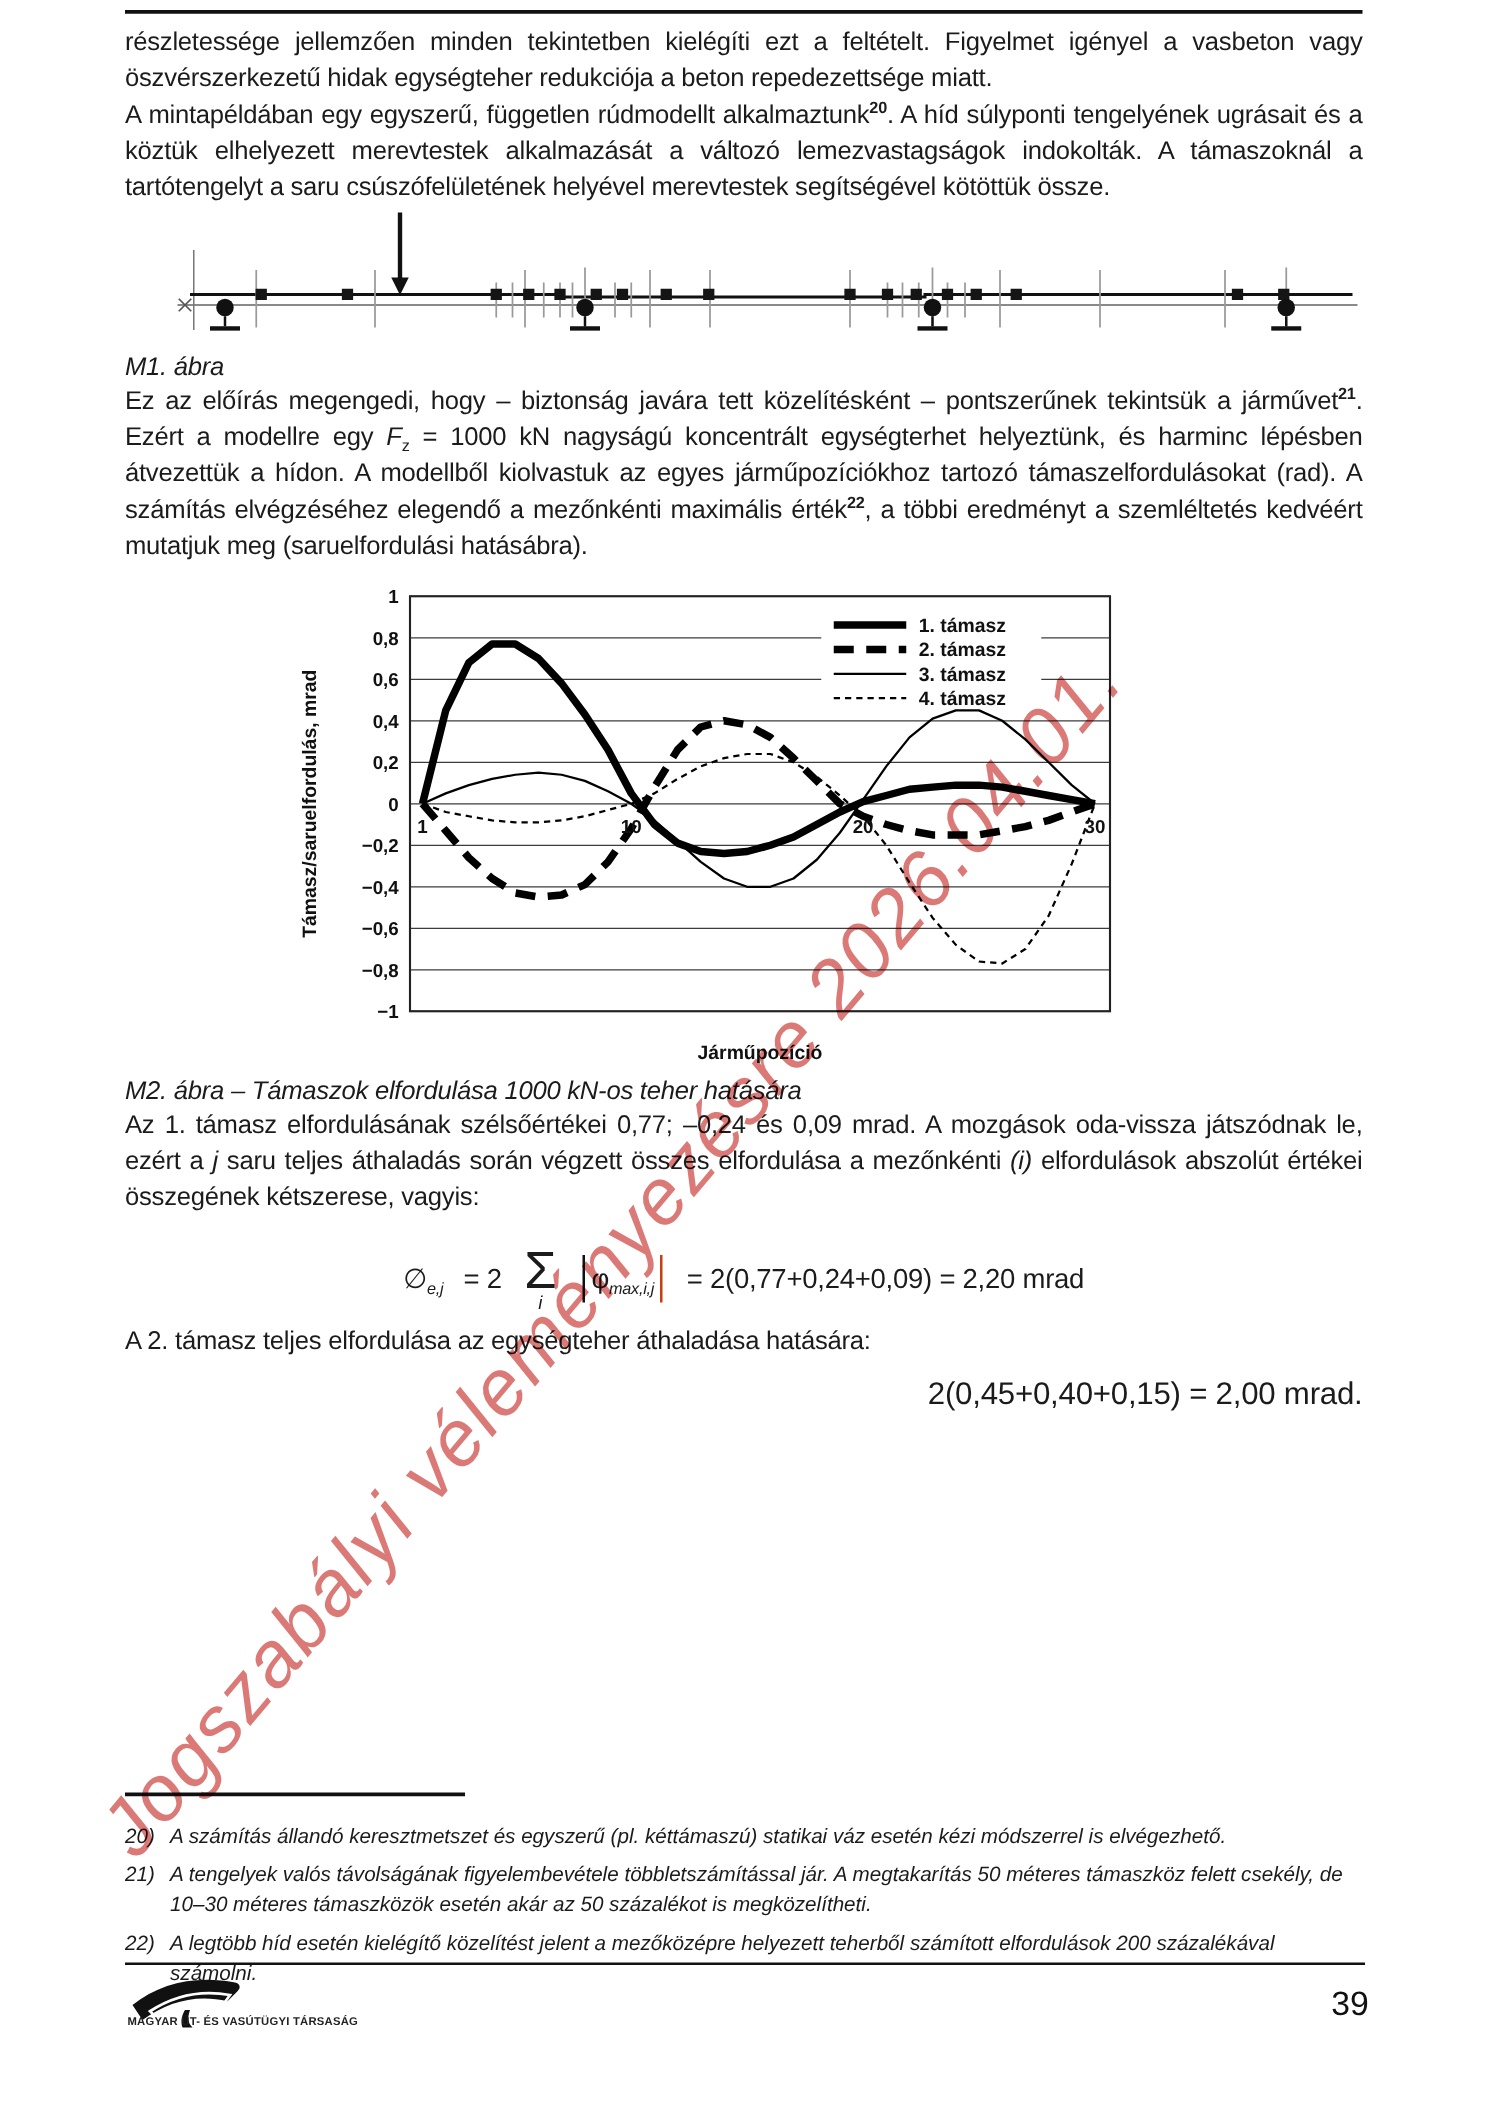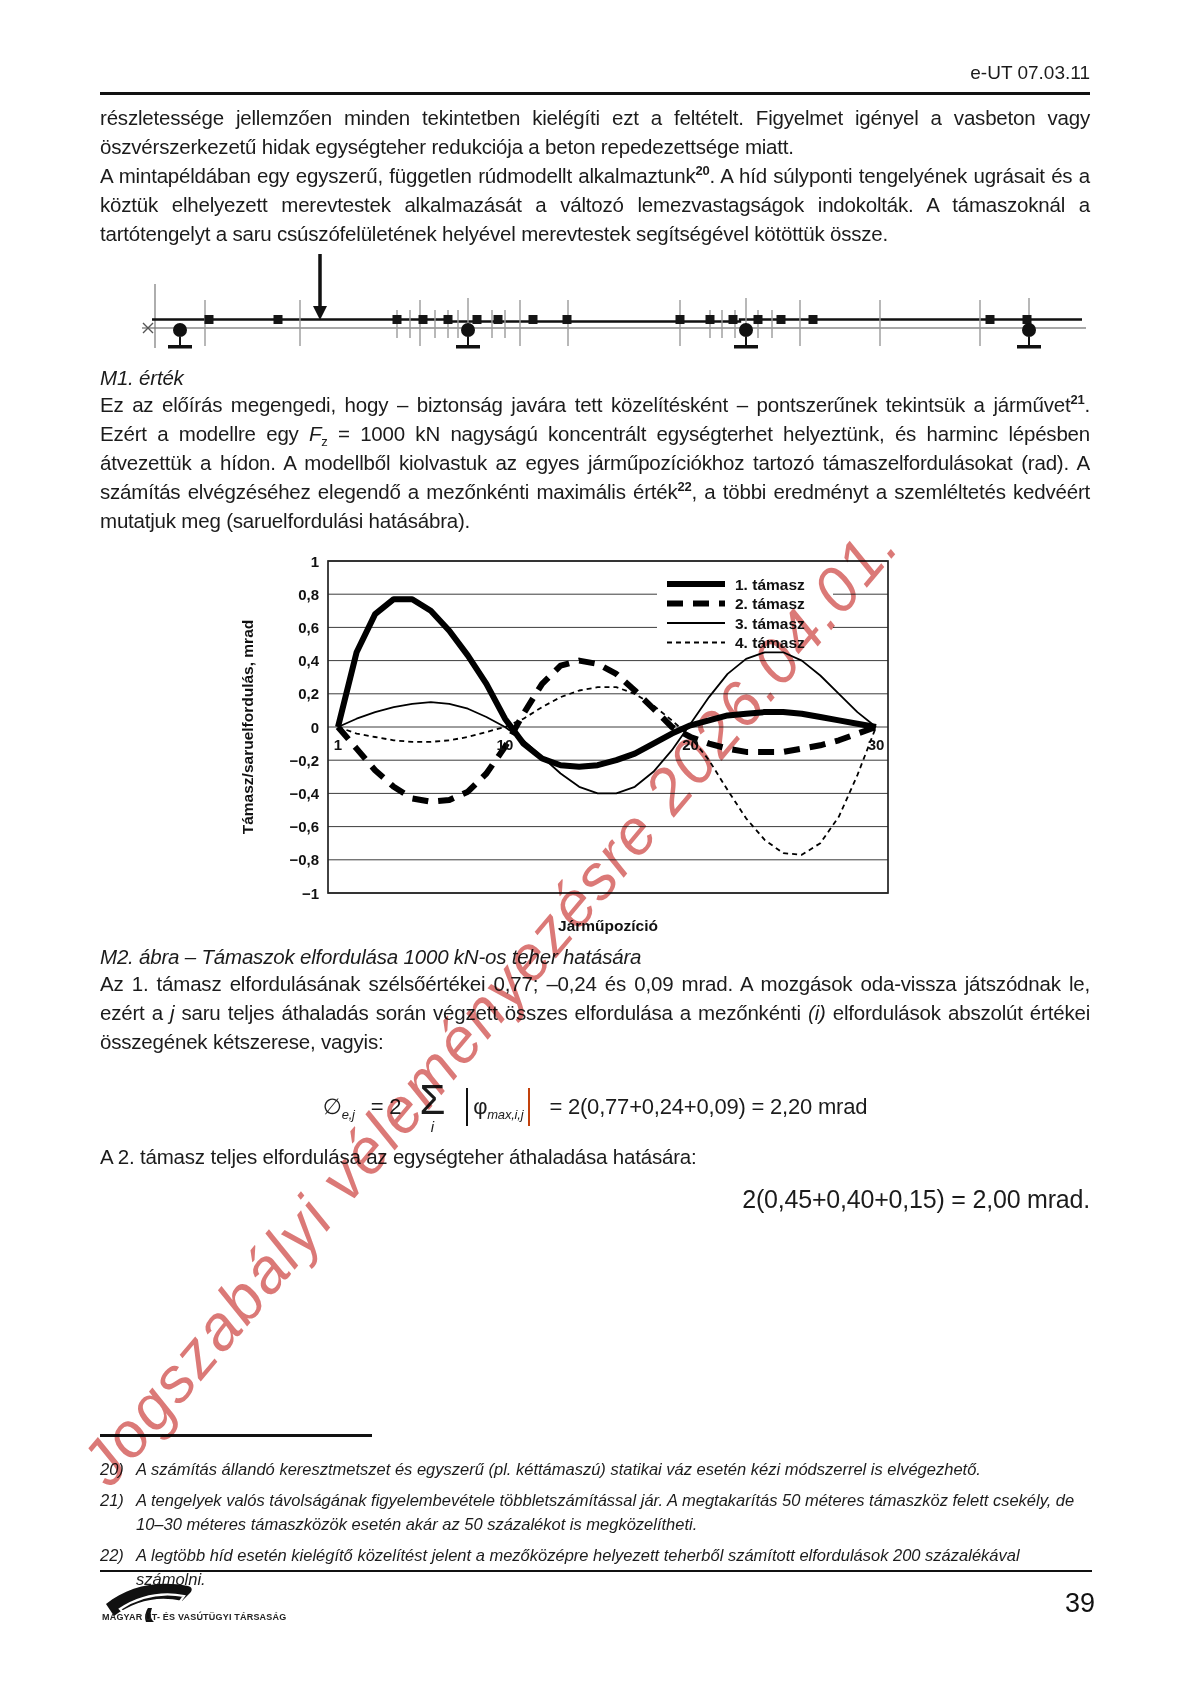--- a/index.html
+++ b/index.html
@@ -55,21 +55,20 @@
     position:absolute;left:66px;top:1452px;transform-origin:0 0;transform:rotate(-50deg);
     font-size:63px;font-style:italic;white-space:nowrap;letter-spacing:2px;
     color:rgba(211,92,89,0.82);mix-blend-mode:multiply;pointer-events:none;z-index:5;
   }
 </style>
 </head>
 <body>
 
 <div class="content">
 
-  <div class="hdr-code">e-UT 07.03.11</div>
   <hr class="hdr-rule">
 
   <p class="body p1">részletessége jellemzően minden tekintetben kielégíti ezt a feltételt. Figyelmet igényel a vasbeton vagy öszvérszerkezetű hidak egységteher redukciója a beton repedezettsége miatt.</p>
 
   <p class="body p2"><span>A mintapéldában egy egyszerű, független rúdmodellt alkalmaztunk</span><sup class="fn">20</sup><span>. A híd súlyponti tengelyének ugrásait és a köztük elhelyezett merevtestek alkalmazását a változó lemezvastagságok indokolták. A támaszoknál a tartótengelyt a saru csúszófelületének helyével merevtestek segítségével kötöttük össze.</span></p>
 
   <svg class="fig-m1" width="990" height="106" viewBox="0 0 990 106">
     <g>
 
       <line x1="42" y1="78" x2="986" y2="78" stroke="#8a8a8a" stroke-width="1.6"></line>
@@ -145,21 +144,21 @@
           <line x1="929" y1="87" x2="929" y2="95" stroke="#111" stroke-width="2"></line>
           <rect x="917" y="95" width="24" height="3.5" fill="#111"></rect>
         </g>
     </g>
     <g>
       <line x1="220" y1="4" x2="220" y2="58" stroke="#111" stroke-width="3.5"></line>
       <polygon points="213,56 227,56 220,70" fill="#111"></polygon>
     </g>
   </svg>
 
-  <div class="caption">M1. érték</div>
+  <div class="caption">M1. ábra</div>
 
 
   <p class="body p4"><span>Ez az előírás megengedi, hogy – biztonság javára tett közelítésként – pontszerűnek tekintsük a járművet</span><sup class="fn">21</sup><span>. Ezért a modellre egy </span><span class="fvar">F</span><sub class="fsub">z</sub><span> = 1000 kN nagyságú koncentrált egységterhet helyeztünk, és harminc lépésben átvezettük a hídon. A modellből kiolvastuk az egyes járműpozíciókhoz tartozó támaszelfordulásokat (rad). A számítás elvégzéséhez elegendő a mezőnkénti maximális érték</span><sup class="fn">22</sup><span>, a többi eredményt a szemléltetés kedvéért mutatjuk meg (saruelfordulási hatásábra).</span></p>
 
   <svg class="fig-m2" id="m2-chart" width="680" height="392" viewBox="0 0 680 392">
       <line x1="95" y1="12" x2="655" y2="12" stroke="#3c3c3c" stroke-width="1"></line>
       <text x="86" y="17.5" text-anchor="end" font-size="15" font-weight="bold" fill="#111">1</text>
       <line x1="95" y1="45.199999999999996" x2="655" y2="45.199999999999996" stroke="#3c3c3c" stroke-width="1"></line>
       <text x="86" y="50.699999999999996" text-anchor="end" font-size="15" font-weight="bold" fill="#111">0,8</text>
       <line x1="95" y1="78.4" x2="655" y2="78.4" stroke="#3c3c3c" stroke-width="1"></line>

